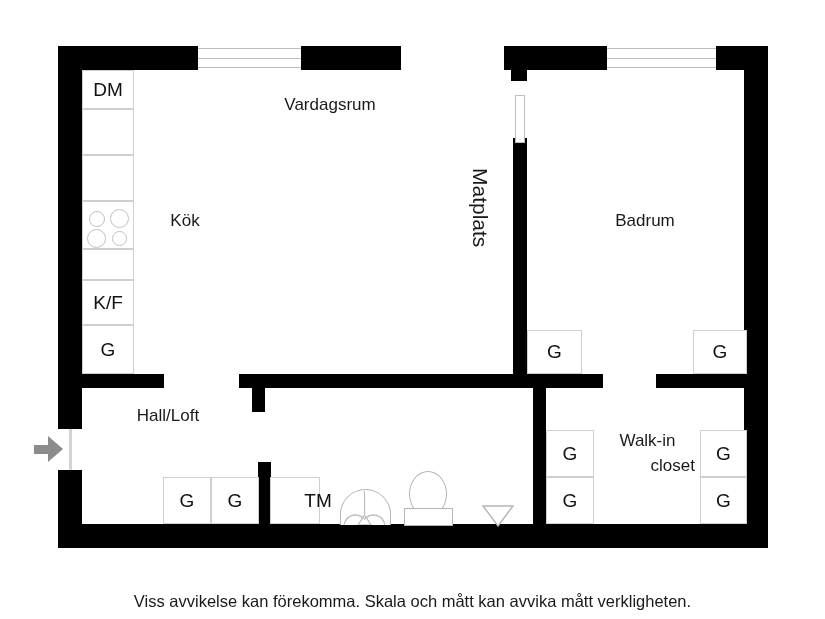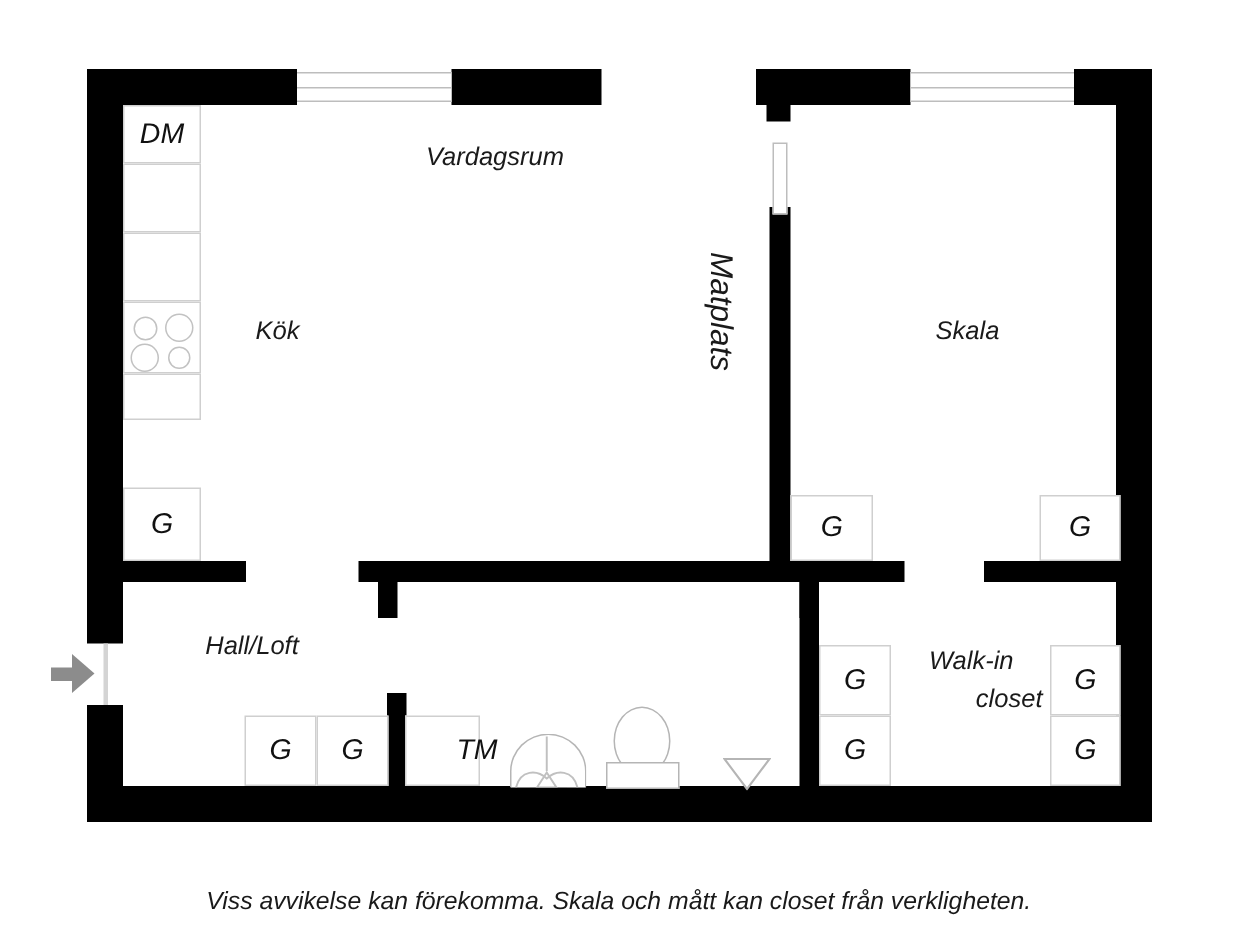--- a/index.html
+++ b/index.html
@@ -7,21 +7,20 @@
     padding: 0;
     background: #ffffff;
     font-family: "Liberation Sans", sans-serif;
   }
   #page {
     position: relative;
     width: 825px;
     height: 619px;
     background: #ffffff;
     overflow: hidden;
-    font-style: italic;
   }
   
   .wall {
     position: absolute;
     background: #000000;
   }
   .room-label {
     position: absolute;
     color: #1a1a1a;
     font-size: 17px;
@@ -176,20 +175,21 @@
   <div class="cell blank" style="left:82px; top:109px; width:52px; height:46px;"></div>
   <div class="cell blank" style="left:82px; top:155px; width:52px; height:46px;"></div>
 
   <div class="cell blank" style="left:82px; top:201px; width:52px; height:48px;"></div>
   <div class="burner" style="left:89px; top:211px; width:14px; height:14px;"></div>
   <div class="burner" style="left:110px; top:209px; width:17px; height:17px;"></div>
   <div class="burner" style="left:87px; top:229px; width:17px; height:17px;"></div>
   <div class="burner" style="left:112px; top:231px; width:13px; height:13px;"></div>
 
   <div class="cell blank" style="left:82px; top:249px; width:52px; height:31px;"></div>
+  <div class="cell" style="left:82px; top:280px; width:52px; height:45px;">K/F</div>
   <div class="cell" style="left:82px; top:325px; width:52px; height:49px;">G</div>
 
   <div class="cell" style="left:527px; top:330px; width:55px; height:44px;">G</div>
   <div class="cell" style="left:693px; top:330px; width:54px; height:44px;">G</div>
 
   <div class="cell" style="left:163px; top:477px; width:48px; height:47px;">G</div>
   <div class="cell" style="left:211px; top:477px; width:48px; height:47px;">G</div>
   <div class="cell" style="left:270px; top:477px; width:50px; height:47px;padding-left:46px;">TM</div>
 
   <div class="cell" style="left:546px; top:430px; width:48px; height:47px;">G</div>
@@ -210,23 +210,23 @@
   <svg class="drain-svg" style="left:482px; top:505px;" width="32" height="22" viewBox="0 0 32 22">
     <path d="M1 1 L31 1 L16 21 Z" stroke="#b5b5b5" stroke-width="1.4" fill="#ffffff"></path>
   </svg>
 
   <div class="room-label" style="left:265px; top:95px; width:130px;">Vardagsrum</div>
 
   <div class="room-label" style="left:145px; top:211px; width:80px;">Kök</div>
 
   <div class="vert-label" style="left:492px; top:168px;">Matplats</div>
 
-  <div class="room-label" style="left:590px; top:211px; width:110px;">Skala</div>
-
-  <div class="room-label" style="left:113px; top:421px; width:110px;">Hall/Loft</div>
+  <div class="room-label" style="left:590px; top:211px; width:110px;">Badrum</div>
+
+  <div class="room-label" style="left:113px; top:406px; width:110px;">Hall/Loft</div>
 
 
   <div class="room-label two-line" style="left:600px; top:431px; width:95px;">Walk-in</div>
   <div class="room-label two-line" style="left:600px; top:456px; width:95px;text-align:right;">closet</div>
 
-  <div class="caption" style="left:0px; top:592px;">Viss avvikelse kan förekomma. Skala och mått kan closet från verkligheten.</div>
+  <div class="caption" style="left:0px; top:592px;">Viss avvikelse kan förekomma. Skala och mått kan avvika mått verkligheten.</div>
 
 </div>
 
 </body></html>

